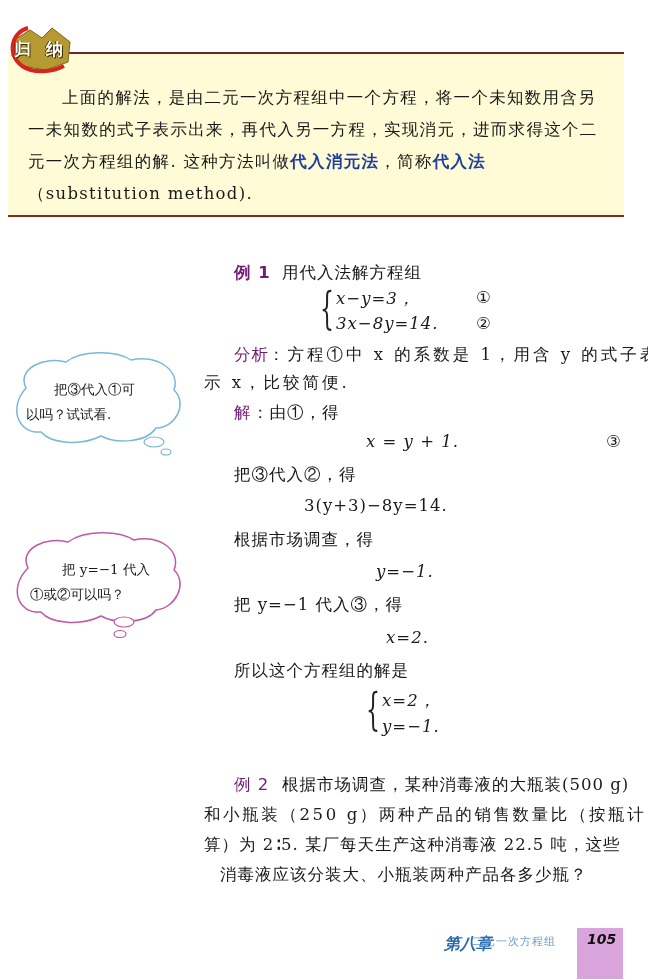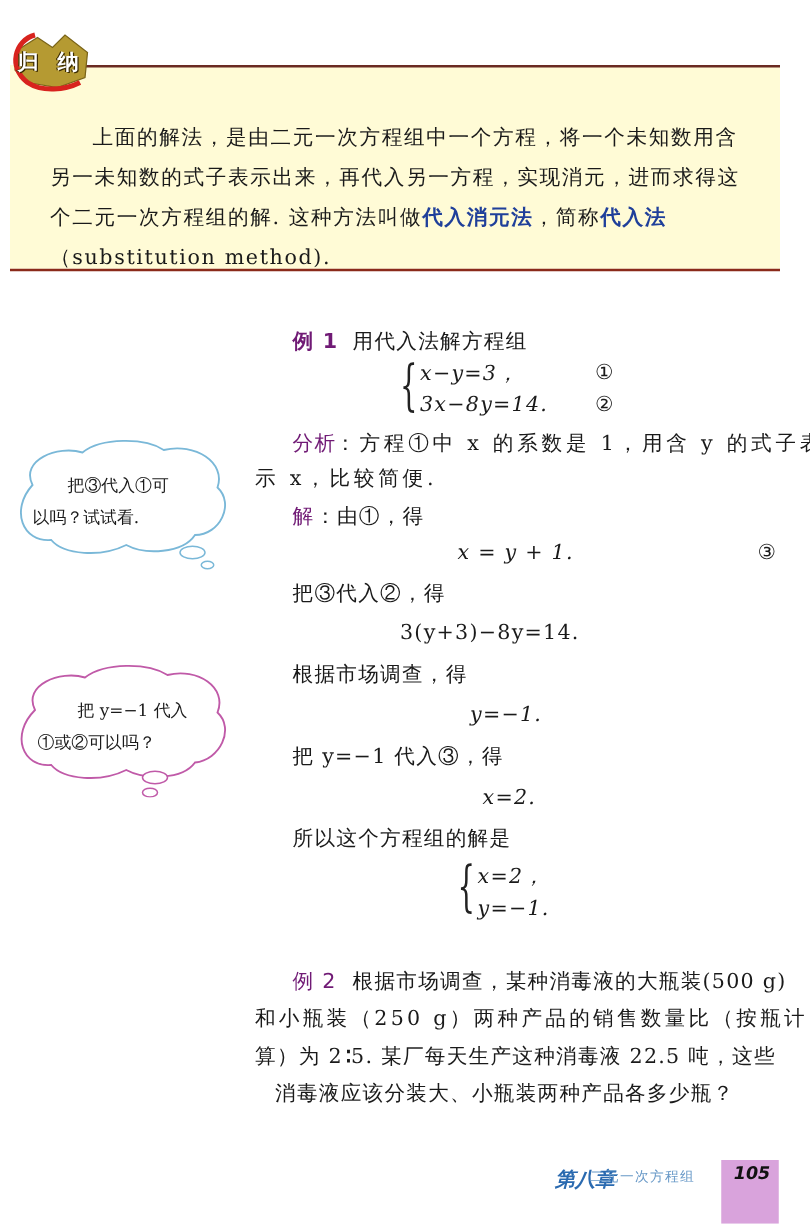--- a/index.html
+++ b/index.html
@@ -23,21 +23,21 @@
     position: absolute; left: 8px; top: 22px; width: 70px; height: 52px;
   }
   .badge-text {
     position: absolute; top: 16px; font-family: "DejaVu Sans", sans-serif; font-size: 17px; font-weight: bold;
     color: #ffffff; text-shadow: 1px 1px 0 #3a2a00, -1px 0 0 #3a2a00;
   }
   .summary-text {
     position: absolute; left: 28px; top: 82px; width: 580px;
     font-size: 16.5px; line-height: 32px; letter-spacing: 1.3px;
   }
-  .summary-text p { margin: 12px; text-indent: 34px; }
+  .summary-text p { margin: 0; text-indent: 34px; }
   .hl { color: #1f3f9a; font-family: "DejaVu Sans", sans-serif; font-weight: bold; }
   .blue-label { color: #701a75; font-family: "DejaVu Sans", sans-serif; }
   .line { position: absolute; font-size: 16.5px; white-space: nowrap; letter-spacing: 1px; }
   .mathv { font-style: italic; }
   .brace {
     position: absolute; font-size: 44px; line-height: 44px; font-weight: 100; color: #222;
     transform: scaleX(0.5); transform-origin: left;
   }
   .circ { font-family: "DejaVu Sans", sans-serif; }
   .bubble-text { position: absolute; font-size: 13.5px; line-height: 22px; white-space: nowrap; }
@@ -110,21 +110,21 @@
 <span class="line" style="left:268px;top:344px;letter-spacing:3px">：方程①中 x 的系数是 1，用含 y 的式子表</span>
 <span class="line" style="left:204px;top:372px;letter-spacing:3px">示 x，比较简便.</span>
 
 <span class="line blue-label" style="left:234px;top:402px">解</span>
 <span class="line" style="left:252px;top:402px">：由①，得</span>
 
 <span class="line mathv" style="left:366px;top:432px">x = y + 1.</span>
 <span class="line circ" style="left:606px;top:432px">③</span>
 
 <span class="line" style="left:234px;top:464px">把③代入②，得</span>
-<span class="line" style="left:320px;top:496px">3(y+3)−8y=14.</span>
+<span class="line" style="left:304px;top:496px">3(y+3)−8y=14.</span>
 
 <span class="line" style="left:234px;top:529px">根据市场调查，得</span>
 <span class="line mathv" style="left:376px;top:562px">y=−1.</span>
 
 <span class="line" style="left:234px;top:594px">把 y=−1 代入③，得</span>
 <span class="line mathv" style="left:386px;top:628px">x=2.</span>
 
 <span class="line" style="left:234px;top:660px">所以这个方程组的解是</span>
 
 <span class="brace" style="left:366px;top:688px">{</span>

